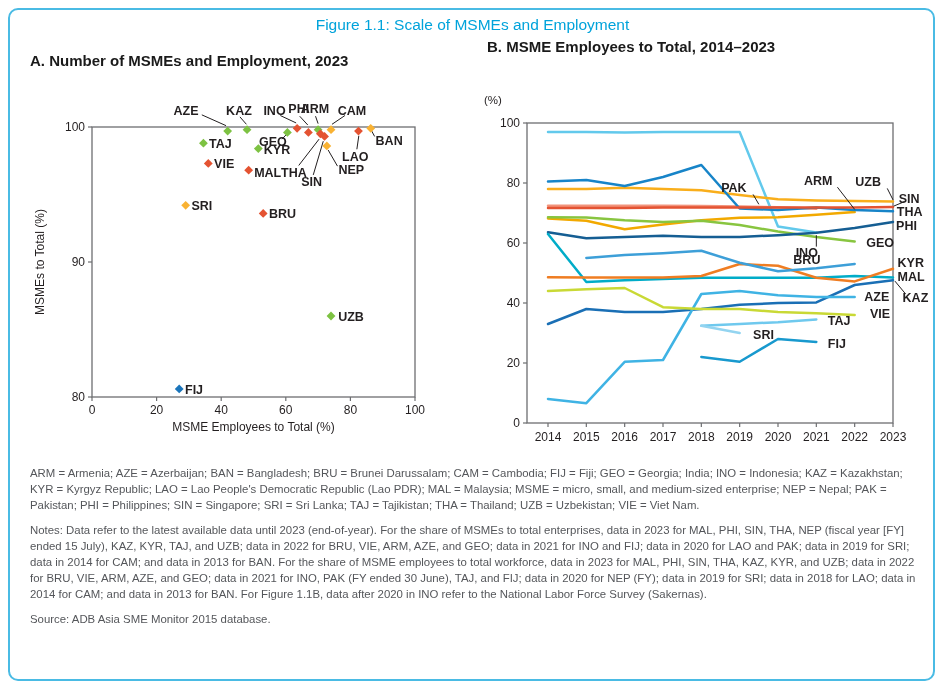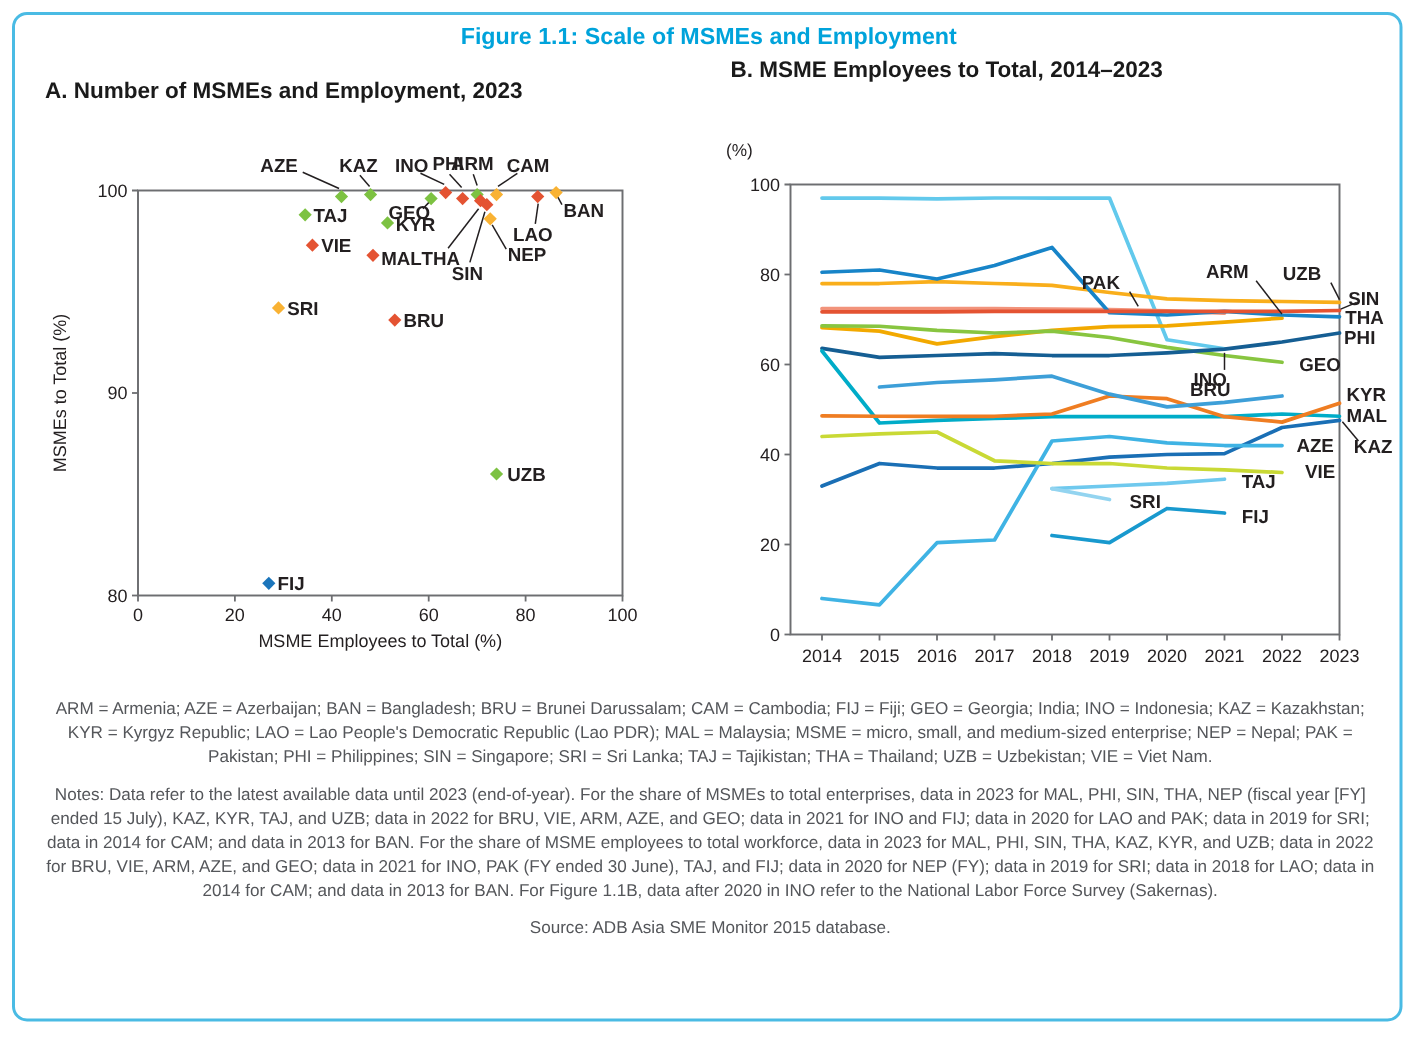--- a/index.html
+++ b/index.html
@@ -1,29 +1,29 @@
 <!DOCTYPE html>
 <html><head>
 <meta charset="utf-8">
 <style>
   html,body{margin:0;padding:0;background:#fff;}
   #stage{position:relative;width:945px;height:691px;background:#fff;overflow:hidden;
          font-family:"Liberation Sans",sans-serif;color:#231F20;}
   #card-border{position:absolute;left:8px;top:8px;width:927px;height:673px;
                border:2px solid #4ABBE4;border-radius:10px;box-sizing:border-box;pointer-events:none;}
   #fig-title{position:absolute;left:0;top:16px;width:945px;text-align:center;
-             font-size:15.5px;font-weight:700;color:#00A3DB;}
+             font-size:15.5px;font-weight:400;color:#00A3DB;}
   .panel-title{position:absolute;font-size:15px;font-weight:700;color:#1A1A1A;}
   #panel-a-title{left:30px;top:52px;width:440px;}
   #panel-b-title{left:487px;top:38px;width:450px;}
   #panel-a-chart{position:absolute;left:30px;top:95px;}
   #panel-b-chart{position:absolute;left:470px;top:88px;}
   #notes-block{position:absolute;left:30px;top:466px;width:887px;font-size:11.4px;
                line-height:1.4;color:#54565A;}
-  #notes-block p{margin:0 0 9px 0;text-align:center;}
+  #notes-block p{margin:0 0 9px 0;}
   svg text{font-family:"Liberation Sans",sans-serif;}
 </style>
 </head>
 <body>
 <div id="stage">
 
   <div id="card-border"></div>
 
   <div id="fig-title">Figure 1.1: Scale of MSMEs and Employment</div>
 

